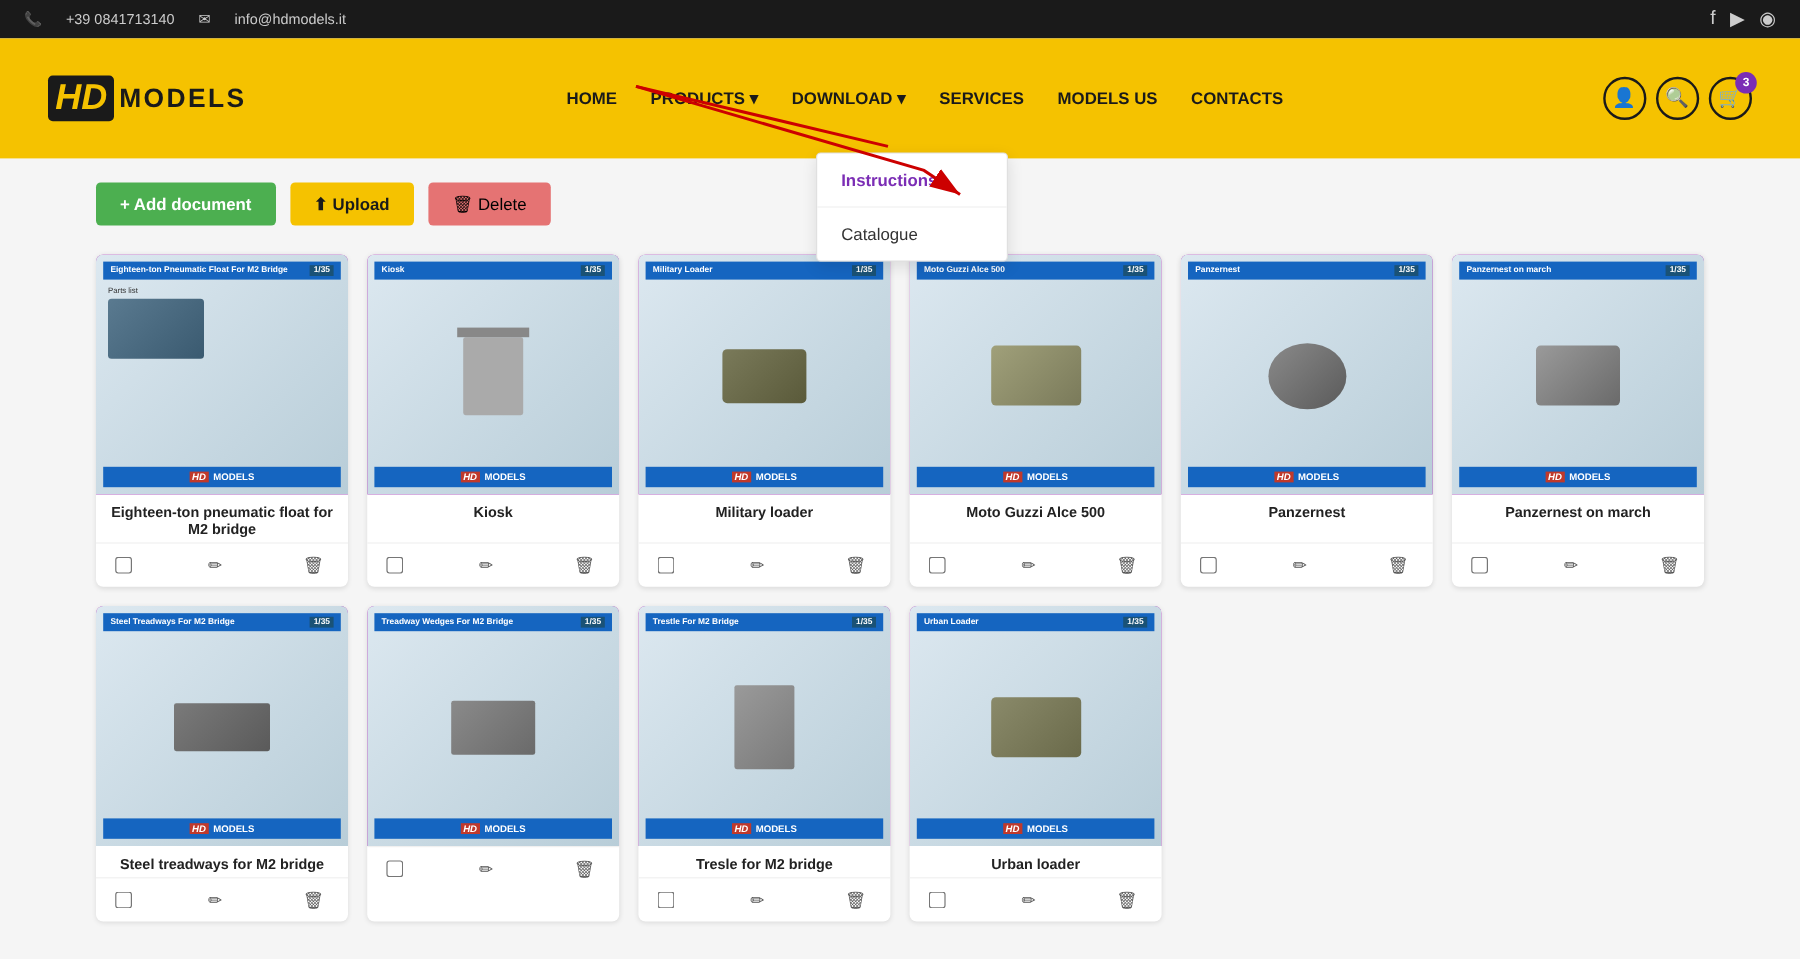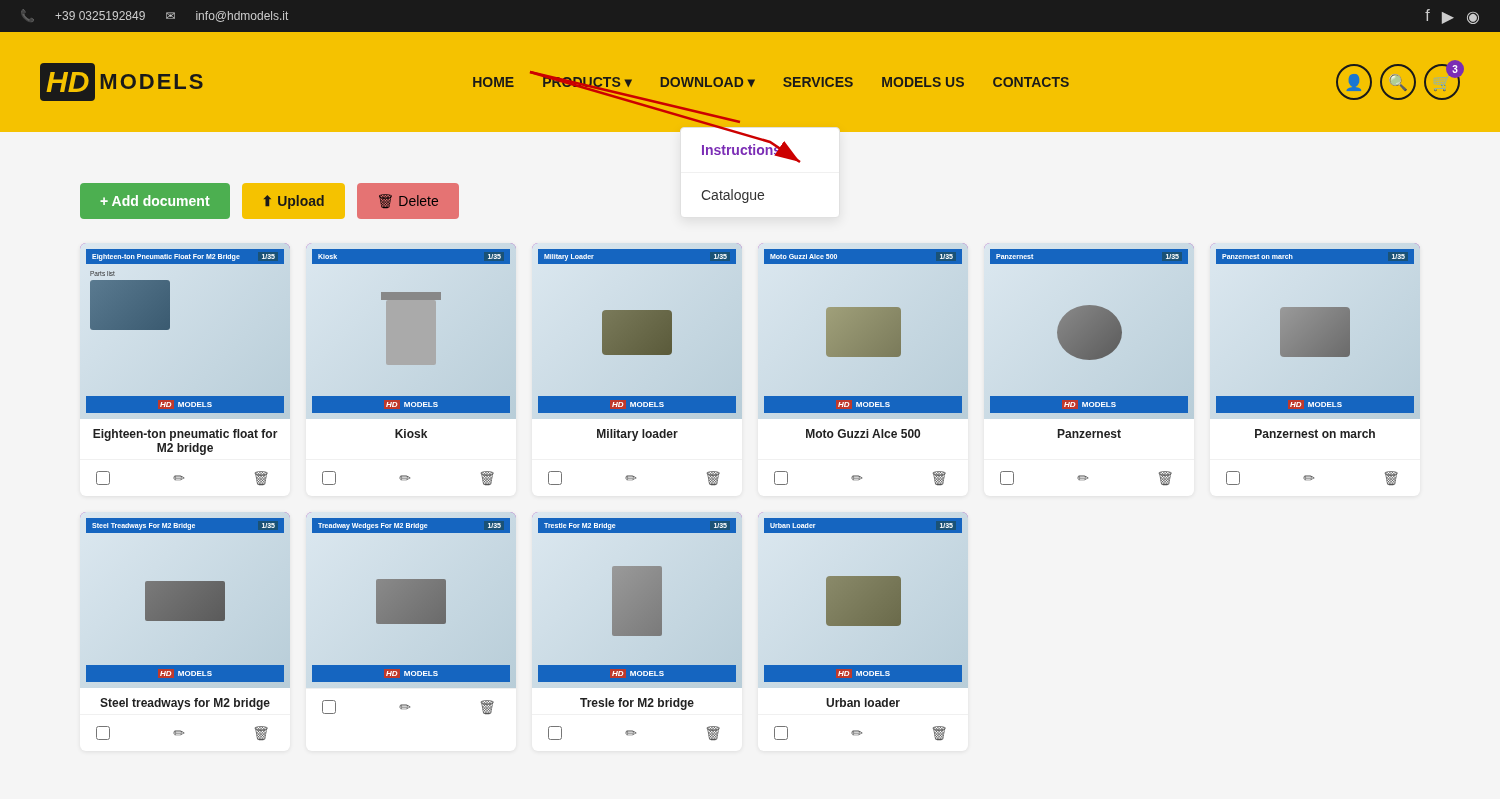--- a/index.html
+++ b/index.html
@@ -109,22 +109,22 @@
       font-size: 14px;
       color: #333;
       border-bottom: 1px solid #f0f0f0;
     }
     .dropdown-item:last-child { border-bottom: none; }
     .dropdown-item.active { color: #7b2db5; font-weight: 600; }
 
     
     .main-content {
       max-width: 1400px;
-      margin: 16px auto;
-      padding: 35px 30px;
+      margin: 0 auto;
+      padding: 20px 30px;
       position: relative;
     }
 
     
     .action-buttons {
       display: flex;
       gap: 12px;
       margin-bottom: 24px;
     }
     .btn-add {
@@ -176,21 +176,21 @@
     .product-card {
       background: white;
       border-radius: 6px;
       box-shadow: 0 1px 4px rgba(0,0,0,0.1);
       overflow: hidden;
       display: flex;
       flex-direction: column;
     }
     .product-image {
       width: 100%;
-      height: 176px;
+      height: 200px;
       background: #a21caf;
       display: flex;
       align-items: flex-end;
       justify-content: center;
       overflow: hidden;
     }
     
     .img-card {
       width: 100%;
       height: 100%;
@@ -273,21 +273,21 @@
       gap: 16px;
       margin-top: 16px;
     }
   </style>
 </head>
 <body>
 
 <div class="top-bar">
   <div class="top-bar-left">
     <span>📞</span>
-    <span>+39 0325192849</span>
+    <span>+39 0841713140</span>
     <span>✉</span>
     <a>info@hdmodels.it</a>
   </div>
   <div class="top-bar-right">
     <span style="cursor:pointer;color:#ccc;font-size:16px;">f</span>
     <span style="cursor:pointer;color:#ccc;font-size:16px;">▶</span>
     <span style="cursor:pointer;color:#ccc;font-size:16px;">◉</span>
   </div>
 </div>
 

